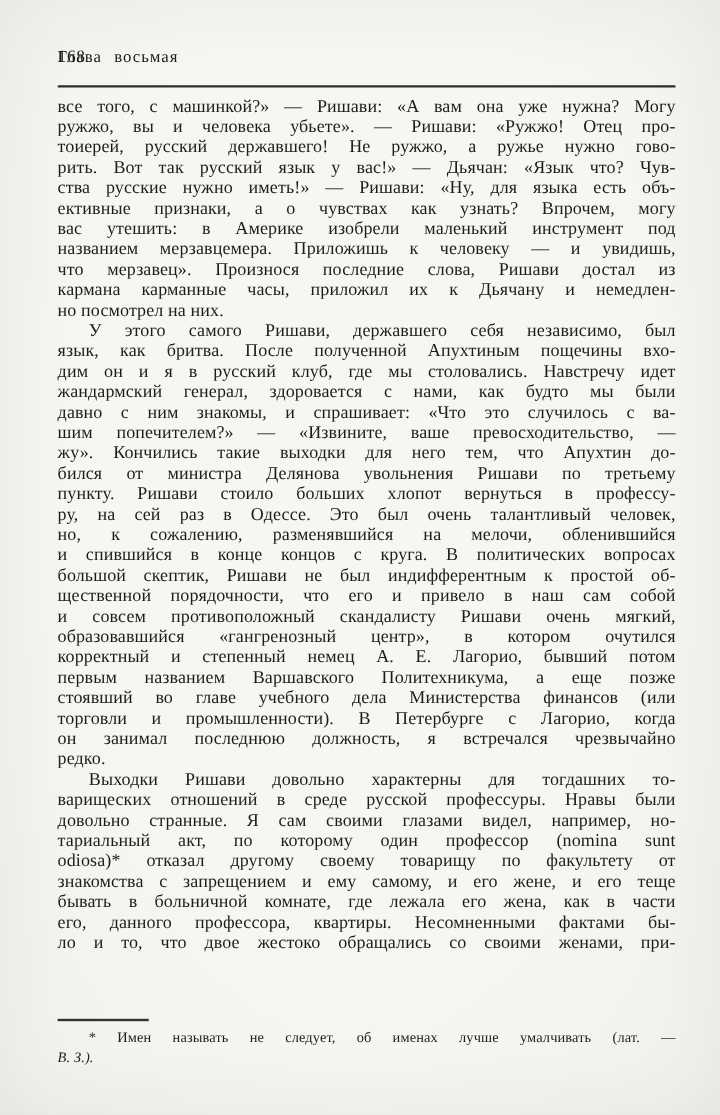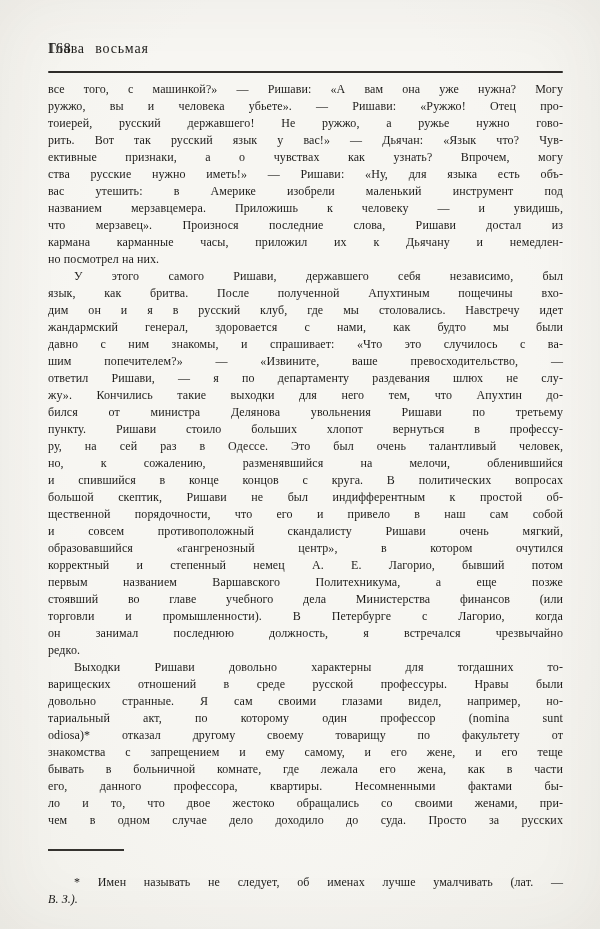--- a/index.html
+++ b/index.html
@@ -49,21 +49,21 @@
     width: 515px;
     height: 2px;
     background: #2e2c29;
     border-radius: 1px;
   }
   .body-text {
     position: absolute;
     left: 48px;
     top: 81px;
     width: 515px;
-    font-size: 12px;
+    font-size: 15px;
     letter-spacing: 0.1px;
   }
   .body-text .line {
     height: 17px;
     line-height: 17px;
     text-align: justify;
     text-align-last: justify;
     white-space: normal;
     overflow: visible;
   }
@@ -90,21 +90,20 @@
     letter-spacing: 0.1px;
   }
   .footnote .line {
     height: 16.5px;
     line-height: 16.5px;
     text-align: justify;
     text-align-last: justify;
   }
   .footnote .line.indent {
     text-indent: 26px;
-    margin-top: 18px;
   }
   .footnote .line.par-end {
     text-align-last: left;
     font-style: italic;
   }
 </style>
 </head>
 <body>
 
 <div class="scan-page">
@@ -114,34 +113,33 @@
     <span class="running-title">Глава восьмая</span>
   </div>
 
   <div class="header-rule"></div>
 
   <div class="body-text" id="body-text">
       <div class="line">все того, с машинкой?» — Ришави: «А вам она уже нужна? Могу</div>
       <div class="line">ружжо, вы и человека убьете». — Ришави: «Ружжо! Отец про-</div>
       <div class="line">тоиерей, русский державшего! Не ружжо, а ружье нужно гово-</div>
       <div class="line">рить. Вот так русский язык у вас!» — Дьячан: «Язык что? Чув-</div>
+      <div class="line">ства русские нужно иметь!» — Ришави: «Ну, для языка есть объ-</div>
       <div class="line">ективные признаки, а о чувствах как узнать? Впрочем, могу</div>
-      <div class="line">ства русские нужно иметь!» — Ришави: «Ну, для языка есть объ-</div>
       <div class="line">вас утешить: в Америке изобрели маленький инструмент под</div>
       <div class="line">названием мерзавцемера. Приложишь к человеку — и увидишь,</div>
       <div class="line">что мерзавец». Произнося последние слова, Ришави достал из</div>
       <div class="line">кармана карманные часы, приложил их к Дьячану и немедлен-</div>
       <div class="line par-end">но посмотрел на них.</div>
       <div class="line indent">У этого самого Ришави, державшего себя независимо, был</div>
       <div class="line">язык, как бритва. После полученной Апухтиным пощечины вхо-</div>
       <div class="line">дим он и я в русский клуб, где мы столовались. Навстречу идет</div>
       <div class="line">жандармский генерал, здоровается с нами, как будто мы были</div>
       <div class="line">давно с ним знакомы, и спрашивает: «Что это случилось с ва-</div>
       <div class="line">шим попечителем?» — «Извините, ваше превосходительство, —</div>
-      <div class="line">ответил Ришави, — я по департаменту раздевания шлюх не слу-</div>
       <div class="line">жу». Кончились такие выходки для него тем, что Апухтин до-</div>
       <div class="line">бился от министра Делянова увольнения Ришави по третьему</div>
       <div class="line">пункту. Ришави стоило больших хлопот вернуться в профессу-</div>
       <div class="line">ру, на сей раз в Одессе. Это был очень талантливый человек,</div>
       <div class="line">но, к сожалению, разменявшийся на мелочи, обленившийся</div>
       <div class="line">и спившийся в конце концов с круга. В политических вопросах</div>
       <div class="line">большой скептик, Ришави не был индифферентным к простой об-</div>
       <div class="line">щественной порядочности, что его и привело в наш сам собой</div>
       <div class="line">и совсем противоположный скандалисту Ришави очень мягкий,</div>
       <div class="line">образовавшийся «гангренозный центр», в котором очутился</div>
@@ -153,21 +151,20 @@
       <div class="line par-end">редко.</div>
       <div class="line indent">Выходки Ришави довольно характерны для тогдашних то-</div>
       <div class="line">варищеских отношений в среде русской профессуры. Нравы были</div>
       <div class="line">довольно странные. Я сам своими глазами видел, например, но-</div>
       <div class="line">тариальный акт, по которому один профессор (nomina sunt</div>
       <div class="line">odiosa)* отказал другому своему товарищу по факультету от</div>
       <div class="line">знакомства с запрещением и ему самому, и его жене, и его теще</div>
       <div class="line">бывать в больничной комнате, где лежала его жена, как в части</div>
       <div class="line">его, данного профессора, квартиры. Несомненными фактами бы-</div>
       <div class="line">ло и то, что двое жестоко обращались со своими женами, при-</div>
-      <div class="line">чем в одном случае дело доходило до суда. Просто за русских</div>
     </div>
 
   <div class="footnote-rule"></div>
 
   <div class="footnote" id="footnote">
       <div class="line indent">* Имен называть не следует, об именах лучше умалчивать (лат. —</div>
       <div class="line par-end">В. З.).</div>
     </div>
 
 </div>

